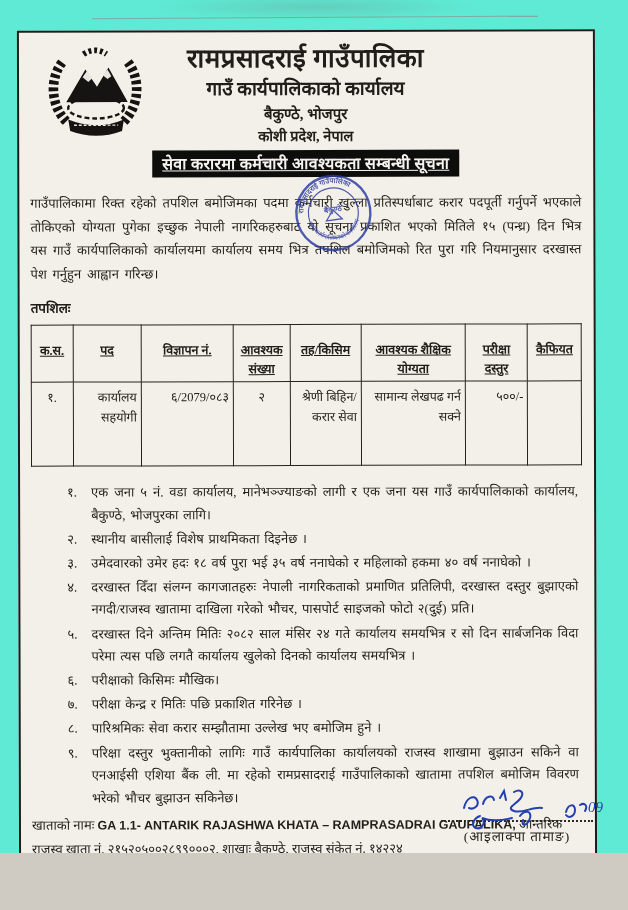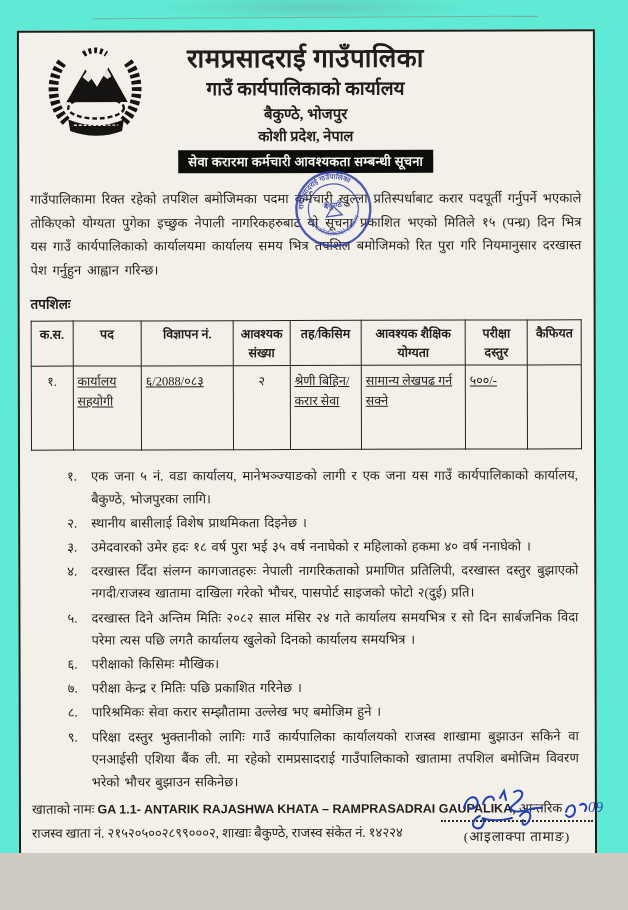--- a/index.html
+++ b/index.html
@@ -16,35 +16,35 @@
   .frame{position:absolute;left:18px;top:30px;width:578px;height:845px;border:2.4px solid #1d1c1a;background:#f3f0e9;transform:rotate(-.15deg);box-sizing:border-box;padding:6px 12px 0 11px;}
 
   
   .emblem{position:absolute;left:28px;top:10px;width:96px;height:102px;}
   .hdr{text-align:center;padding-top:4px;}
   .t-muni{font-size:26px;font-weight:bold;line-height:33px;letter-spacing:.5px;}
   .t-office{font-size:19px;font-weight:bold;line-height:28px;}
   .t-addr{font-size:15px;font-weight:bold;line-height:23px;}
   .t-prov{font-size:14.5px;font-weight:bold;line-height:21px;}
   .banner-wrap{text-align:center;margin-top:3px;}
-  .banner{display:inline-block;background:#0d0d0c;color:#f6f4ef;font-size:13px;font-weight:bold;padding:2px 10px 3px;letter-spacing:.3px;}
+  .banner{display:inline-block;background:#0d0d0c;color:#f6f4ef;font-size:16px;font-weight:bold;padding:2px 10px 3px;letter-spacing:.3px;text-decoration:underline;}
   .pubwrap{position:relative;text-align:center;margin-top:9px;}
   .publine{font-size:13px;font-weight:bold;}
   .seal{position:absolute;left:262px;top:-14px;width:82px;height:82px;opacity:.82;transform:rotate(-8deg);}
 
   
   .intro{margin-top:14px;font-size:13px;line-height:23.5px;text-align:justify;word-spacing:2.5px;}
   .tapasil{margin-top:12px;font-size:13.5px;font-weight:bold;}
 
   table.vac{width:100%;border-collapse:collapse;margin-top:8px;}
   table.vac th,table.vac td{border:1.4px solid #24221f;font-size:12.5px;padding:2px 4px;}
-  table.vac th{font-weight:bold;text-align:center;vertical-align:top;line-height:19px;padding-top:4px;}
+  table.vac th{font-weight:bold;text-align:center;vertical-align:top;line-height:19px;padding-top:16px;text-decoration:underline;}
   table.vac td{vertical-align:top;line-height:20px;height:84px;box-sizing:border-box;padding-top:5px;}
   .c-center{text-align:center;}
-  .c-left{text-align:left;text-decoration:underline;}
+  .c-left{text-align:right;}
 
   .list{margin-top:15px;padding-left:36px;padding-right:4px;}
   .li{display:flex;margin-bottom:1.5px;}
   .li .num{width:24px;flex:0 0 24px;font-size:13px;line-height:22.6px;}
   .li .txt{flex:1;font-size:13px;line-height:22.6px;text-align:justify;word-spacing:1.5px;}
 
   .acct{margin-top:4px;font-size:13px;line-height:24px;text-align:left;}
   .acct .lbl{font-weight:normal;}
   .acct .latin{font-family:"Liberation Sans","DejaVu Sans",sans-serif;font-size:12.5px;font-weight:600;}
   .closing{margin-top:2px;font-size:13px;line-height:26px;text-align:justify;word-spacing:4px;}
@@ -137,21 +137,21 @@
           <th>तह/किसिम</th>
           <th>आवश्यक शैक्षिक योग्यता</th>
           <th>परीक्षा दस्तुर</th>
           <th>कैफियत</th>
         </tr>
       </thead>
       <tbody>
         <tr>
           <td class="c-center">१.</td>
           <td class="c-left">कार्यालय सहयोगी</td>
-          <td class="c-left">६/2088/०८३</td>
+          <td class="c-left">६/2079/०८३</td>
           <td class="c-center">२</td>
           <td class="c-left">श्रेणी बिहिन/करार सेवा</td>
           <td class="c-left">सामान्य लेखपढ गर्न सक्ने</td>
           <td class="c-left">५००/-</td>
           <td class="c-left"></td>
         </tr>
       </tbody>
     </table>
 
     <div class="list">

